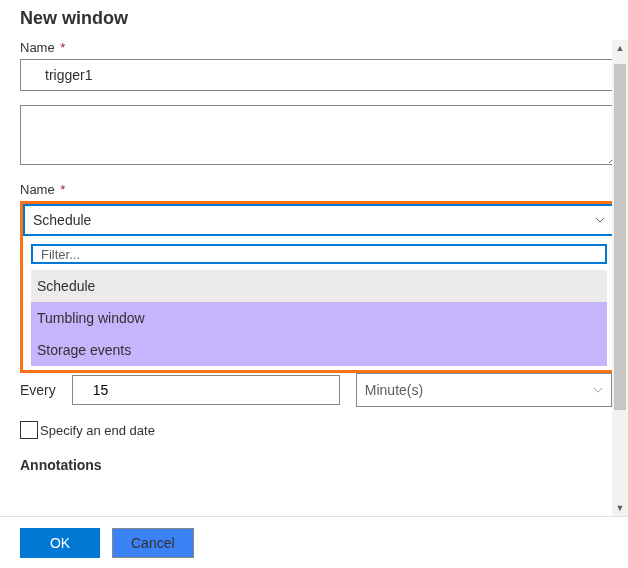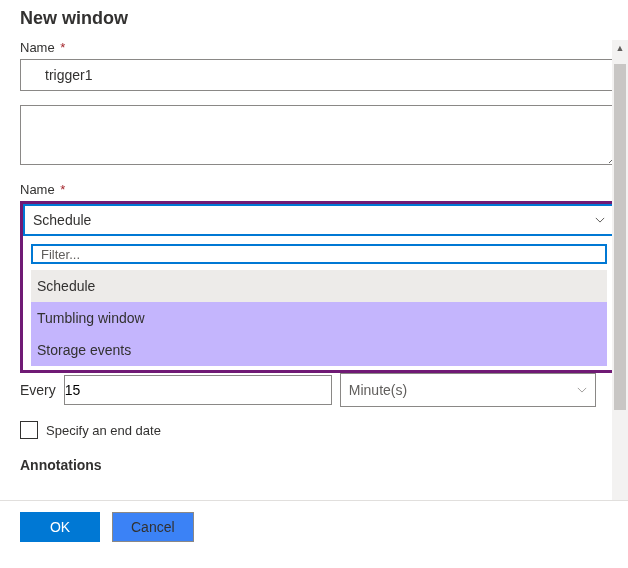--- a/index.html
+++ b/index.html
@@ -67,21 +67,21 @@
     justify-content: space-between;
     cursor: pointer;
   }
   .chev {
     display: inline-block;
     width: 10px;
     height: 10px;
   }
   .chev svg { display: block; }
   .highlight-wrap {
-    border: 3px solid #701a75;
+    border: 3px solid #f97316;
     padding: 0;
     position: relative;
     margin-bottom: -6px;
   }
   .highlight-wrap .select-box { border-radius: 0; }
   .dropdown-panel {
     background: #fff;
     padding: 8px 8px 4px 8px;
   }
   .filter-input {
@@ -99,69 +99,69 @@
     padding: 8px 6px;
     font-size: 14px;
     color: #323130;
     cursor: pointer;
     background: #c4b5fd;
   }
   .dditem.selected { background: #edebe9; }
   .row-every {
     display: flex;
     align-items: center;
-    gap: 8px;
+    gap: 16px;
     margin-top: 2px;
     margin-bottom: 14px;
   }
   .row-every .elabel { font-size: 14px; color: #323130; }
   .row-every .einput {
     flex: 0 0 268px;
     height: 30px;
     border: 1px solid #8a8886;
-    padding: 0 0;
+    padding: 0 20px;
     font-size: 14px;
     font-family: inherit;
     background: #fff;
   }
   .row-every .eselect {
     flex: 0 0 256px;
     height: 30px;
     border: 1px solid #8a8886;
     padding: 16px 8px;
     font-size: 14px;
     background: #fff;
     display: flex;
     align-items: center;
     justify-content: space-between;
     cursor: pointer;
     color: #605e5c;
   }
   .chk-row {
     display: flex;
     align-items: center;
-    gap: 8px;
+    gap: 2px;
     margin-bottom: 18px;
   }
   .chk {
     width: 18px;
     height: 18px;
     border: 1px solid #323130;
     background: #fff;
     display: inline-block;
     cursor: pointer;
   }
   .section-hdr {
     font-size: 14px;
     font-weight: 600;
     color: #323130;
   }
   .footer {
     position: absolute;
-    left: 0; right: 0; bottom: 16px;
+    left: 0; right: 0; bottom: 0;
     height: 52px;
     border-top: 1px solid #e1dfdd;
     display: flex;
     align-items: center;
     gap: 12px;
     padding: 0 20px;
     background: #fff;
   }
   .btn {
     height: 30px;

